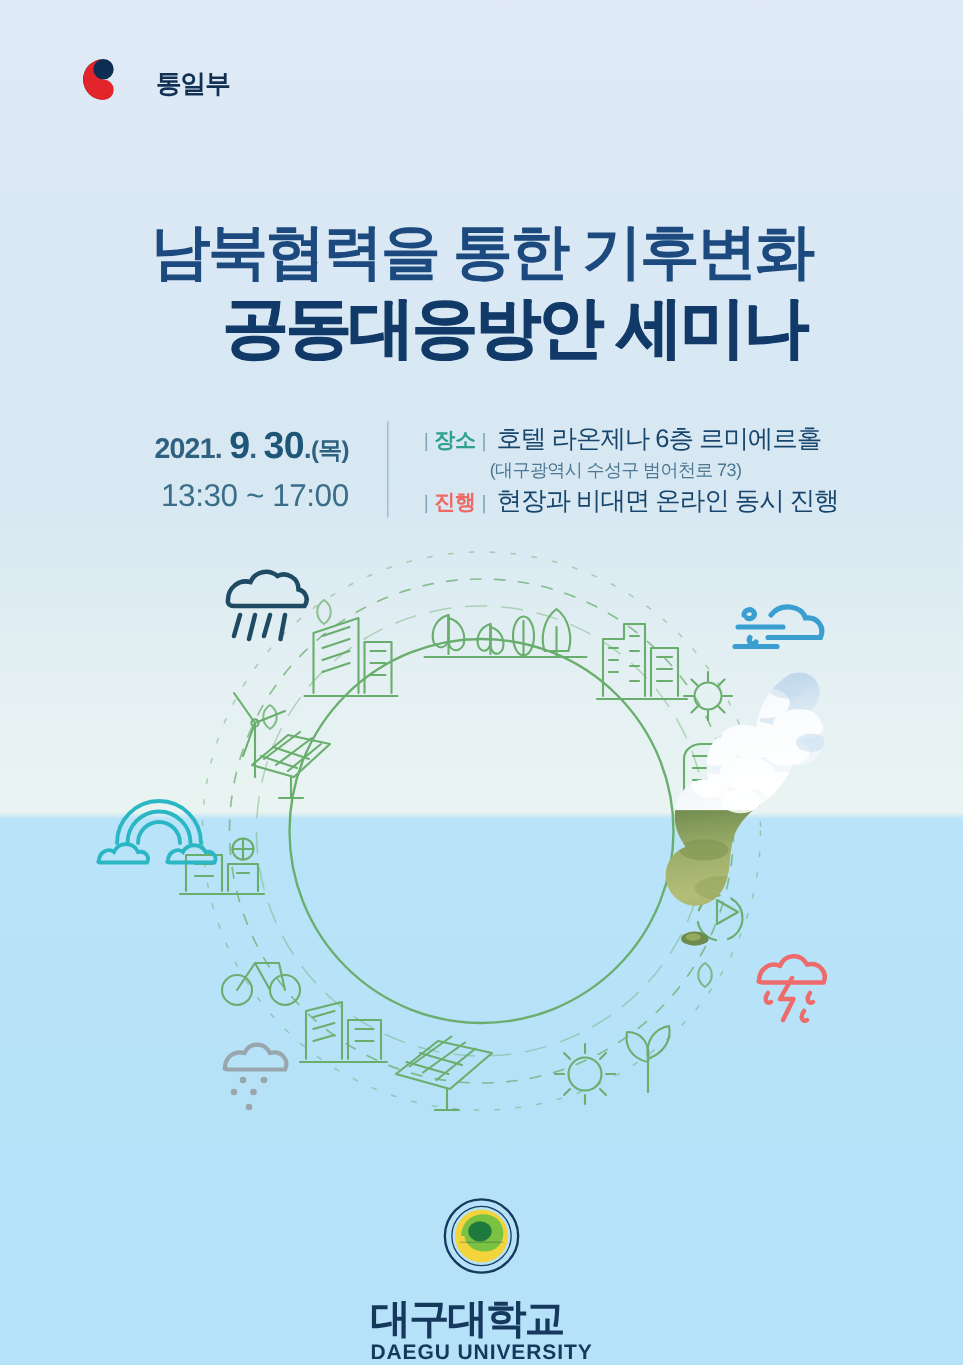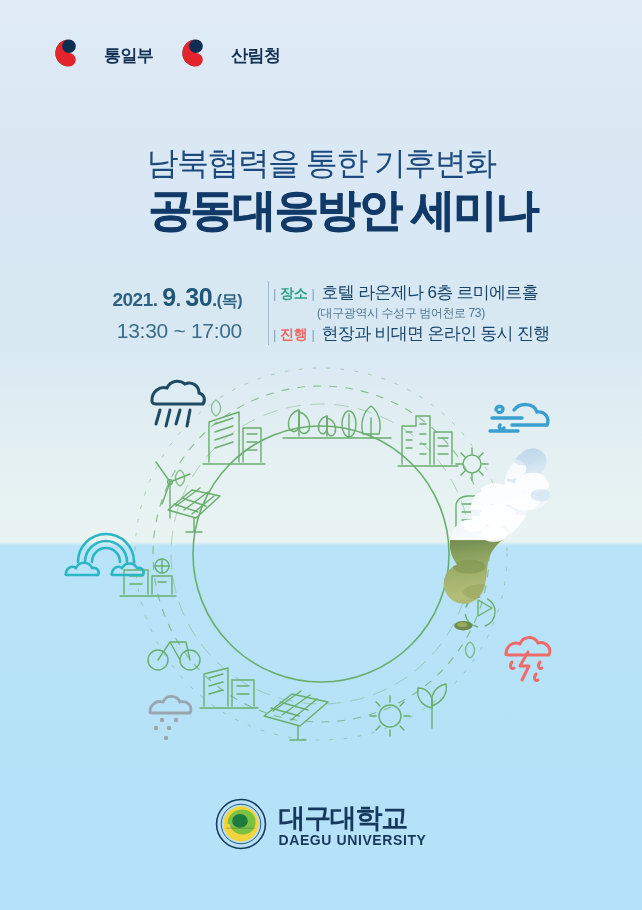--- a/index.html
+++ b/index.html
@@ -52,22 +52,22 @@
 
   
   .title-block {
     position: absolute;
     top: 146px;
     left: 0;
     width: 642px;
     text-align: center;
   }
   .title-line1 {
-    font-size: 32px;
-    font-weight: 400;
+    font-size: 40px;
+    font-weight: 700;
     color: #1c4a7e;
     letter-spacing: -1.6px;
     line-height: 1.12;
     white-space: nowrap;
   }
   .title-line2 {
     font-size: 44px;
     font-weight: 800;
     color: #123a68;
     letter-spacing: -1.9px;
@@ -113,21 +113,21 @@
   }
   .when-time {
     font-size: 21px;
     font-weight: 500;
     letter-spacing: -0.3px;
     line-height: 1.45;
     color: #3b6e89;
     margin-top: 1px;
   }
   .where-col {
-    padding-left: 4px;
+    padding-left: 23px;
     border-left: 1px solid #9dbdd2;
     min-height: 54px;
   }
   .where-row {
     display: flex;
     align-items: baseline;
     gap: 7px;
     white-space: nowrap;
   }
   .tag {
@@ -173,20 +173,21 @@
   
   .footer-logo {
     position: absolute;
     left: 0;
     top: 798px;
     width: 642px;
     display: flex;
     justify-content: center;
     align-items: center;
     gap: 11px;
+    flex-direction: column;
   }
   .univ-names { line-height: 1; }
   .univ-ko {
     font-size: 27px;
     font-weight: 800;
     color: #16385c;
     letter-spacing: -1.3px;
   }
   .univ-en {
     font-size: 14px;
@@ -207,29 +208,20 @@
       <span>
         <svg width="34" height="34" viewBox="0 0 60 60">
           <path d="M30 6 A24 24 0 1 0 30 54 A12 12 0 1 1 30 30 A12 12 0 1 0 30 6 Z" fill="#0d2d52"></path>
           <path d="M30 54 A24 24 0 1 1 30 6 A12 12 0 1 0 30 30 A12 12 0 1 1 30 54 Z" fill="#e3242b"></path>
           <circle cx="30" cy="30" r="23" fill="none" stroke="#ffffff" stroke-width="0.8" opacity="0"></circle>
         </svg>
       </span>
       <span class="gov-logo-name">통일부</span>
     </div>
 
-    <div class="gov-logo">
-      <span>
-        <svg width="34" height="34" viewBox="0 0 60 60">
-          <path d="M30 6 A24 24 0 1 0 30 54 A12 12 0 1 1 30 30 A12 12 0 1 0 30 6 Z" fill="#0d2d52"></path>
-          <path d="M30 54 A24 24 0 1 1 30 6 A12 12 0 1 0 30 30 A12 12 0 1 1 30 54 Z" fill="#e3242b"></path>
-        </svg>
-      </span>
-      <span class="gov-logo-name">산림청</span>
-    </div>
 
   </div>
 
   <div class="title-block">
     <div class="title-line1">남북협력을 통한 기후변화</div>
     <div class="title-line2">공동대응방안 세미나</div>
   </div>
 
   <div class="info-wrap">
 

